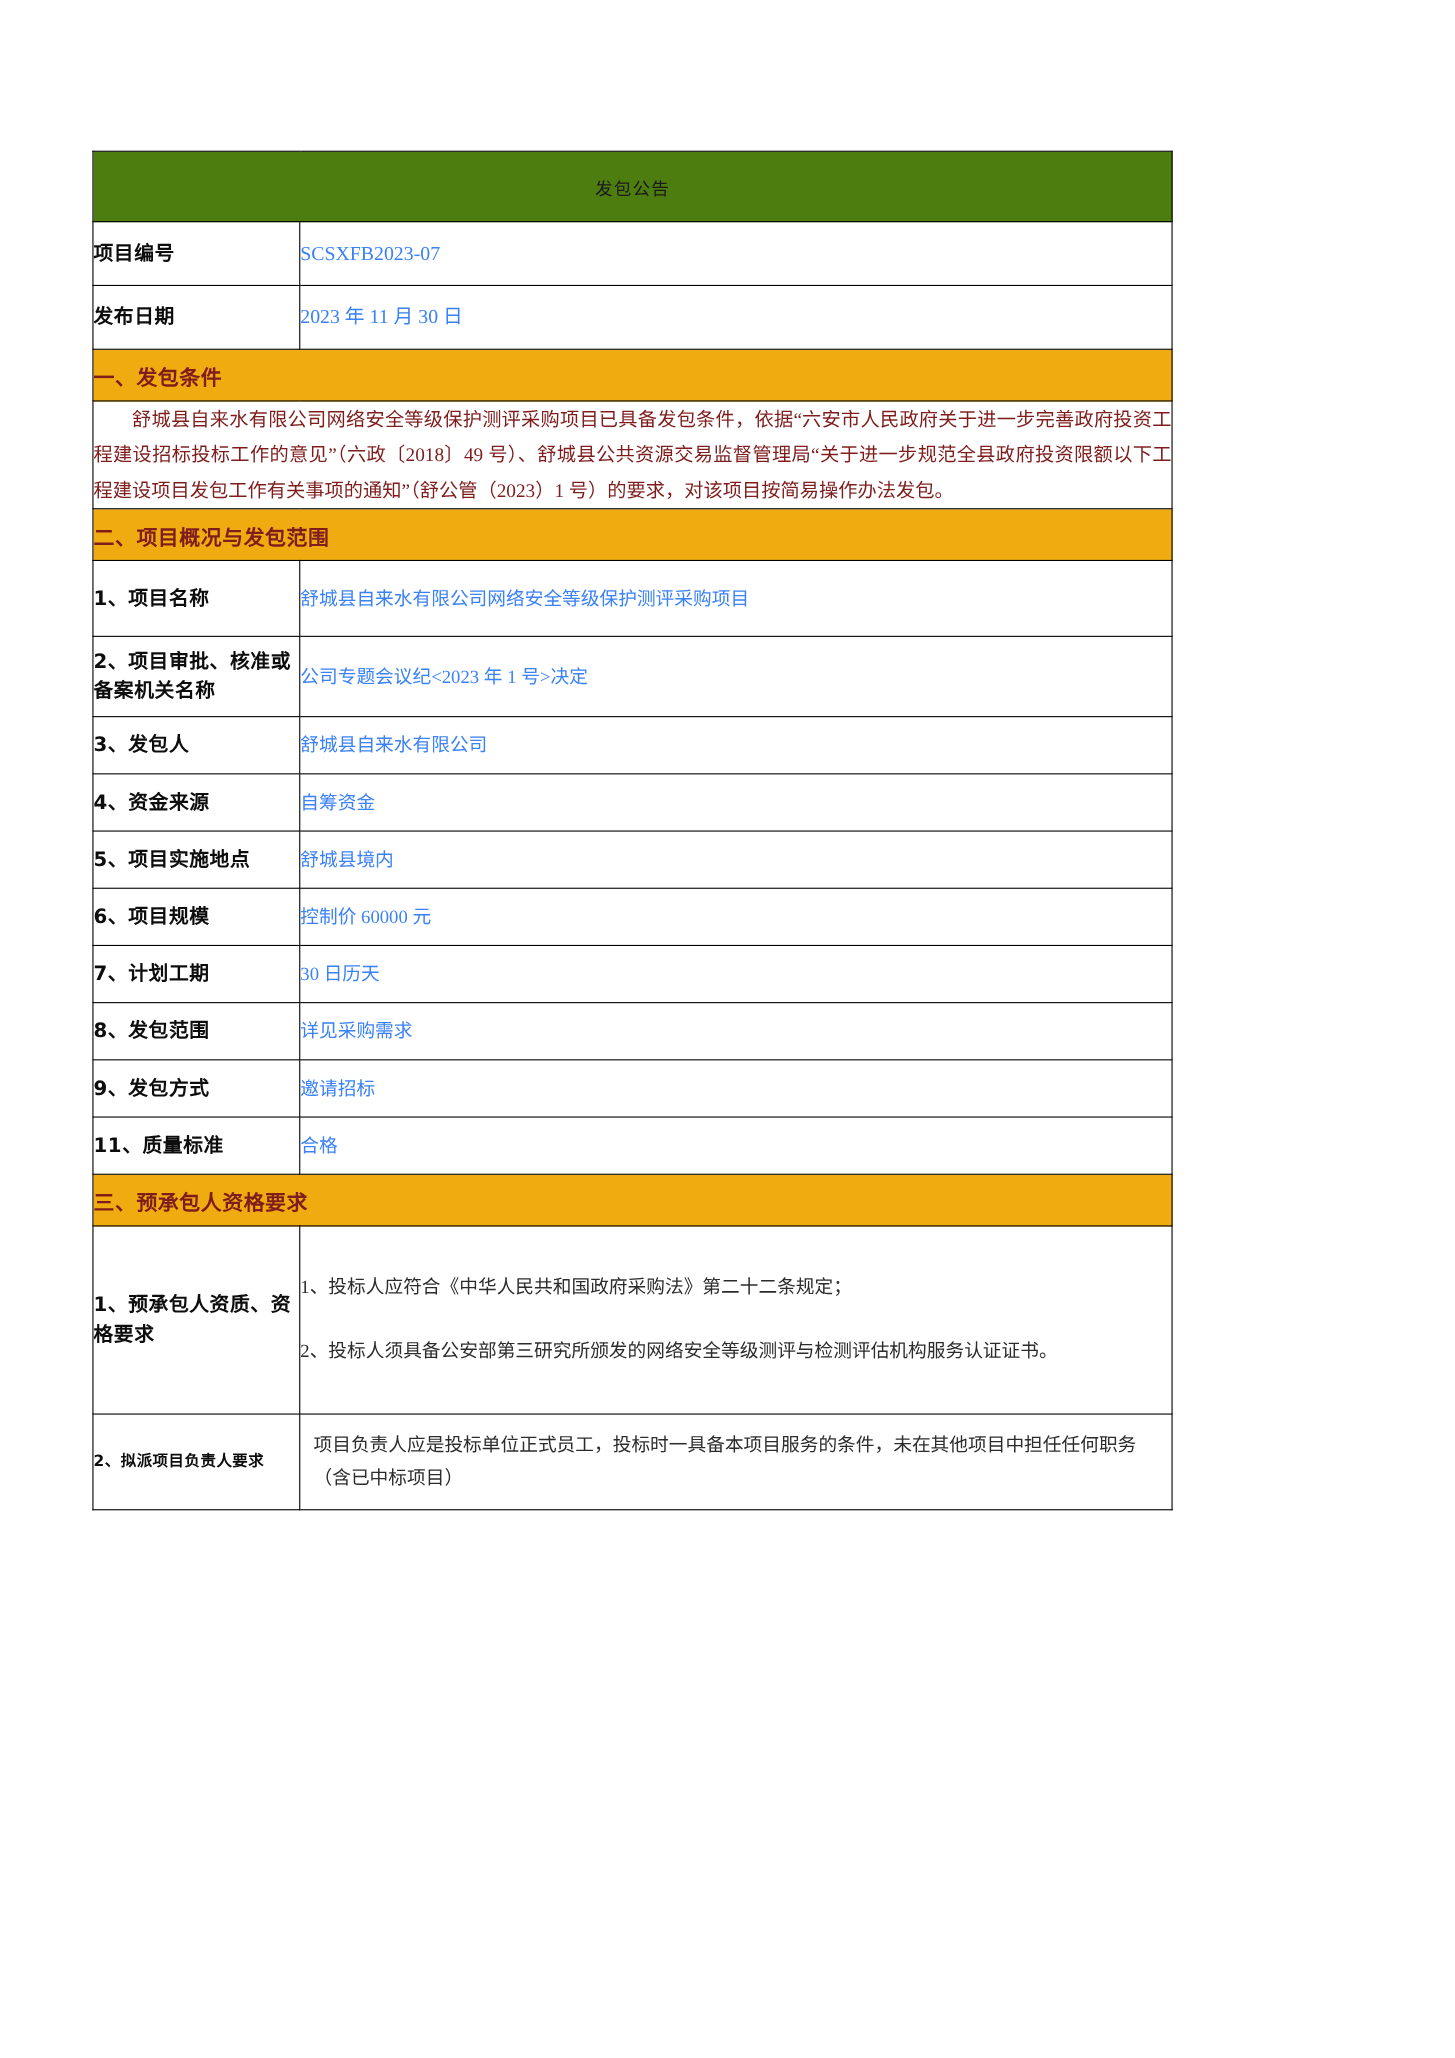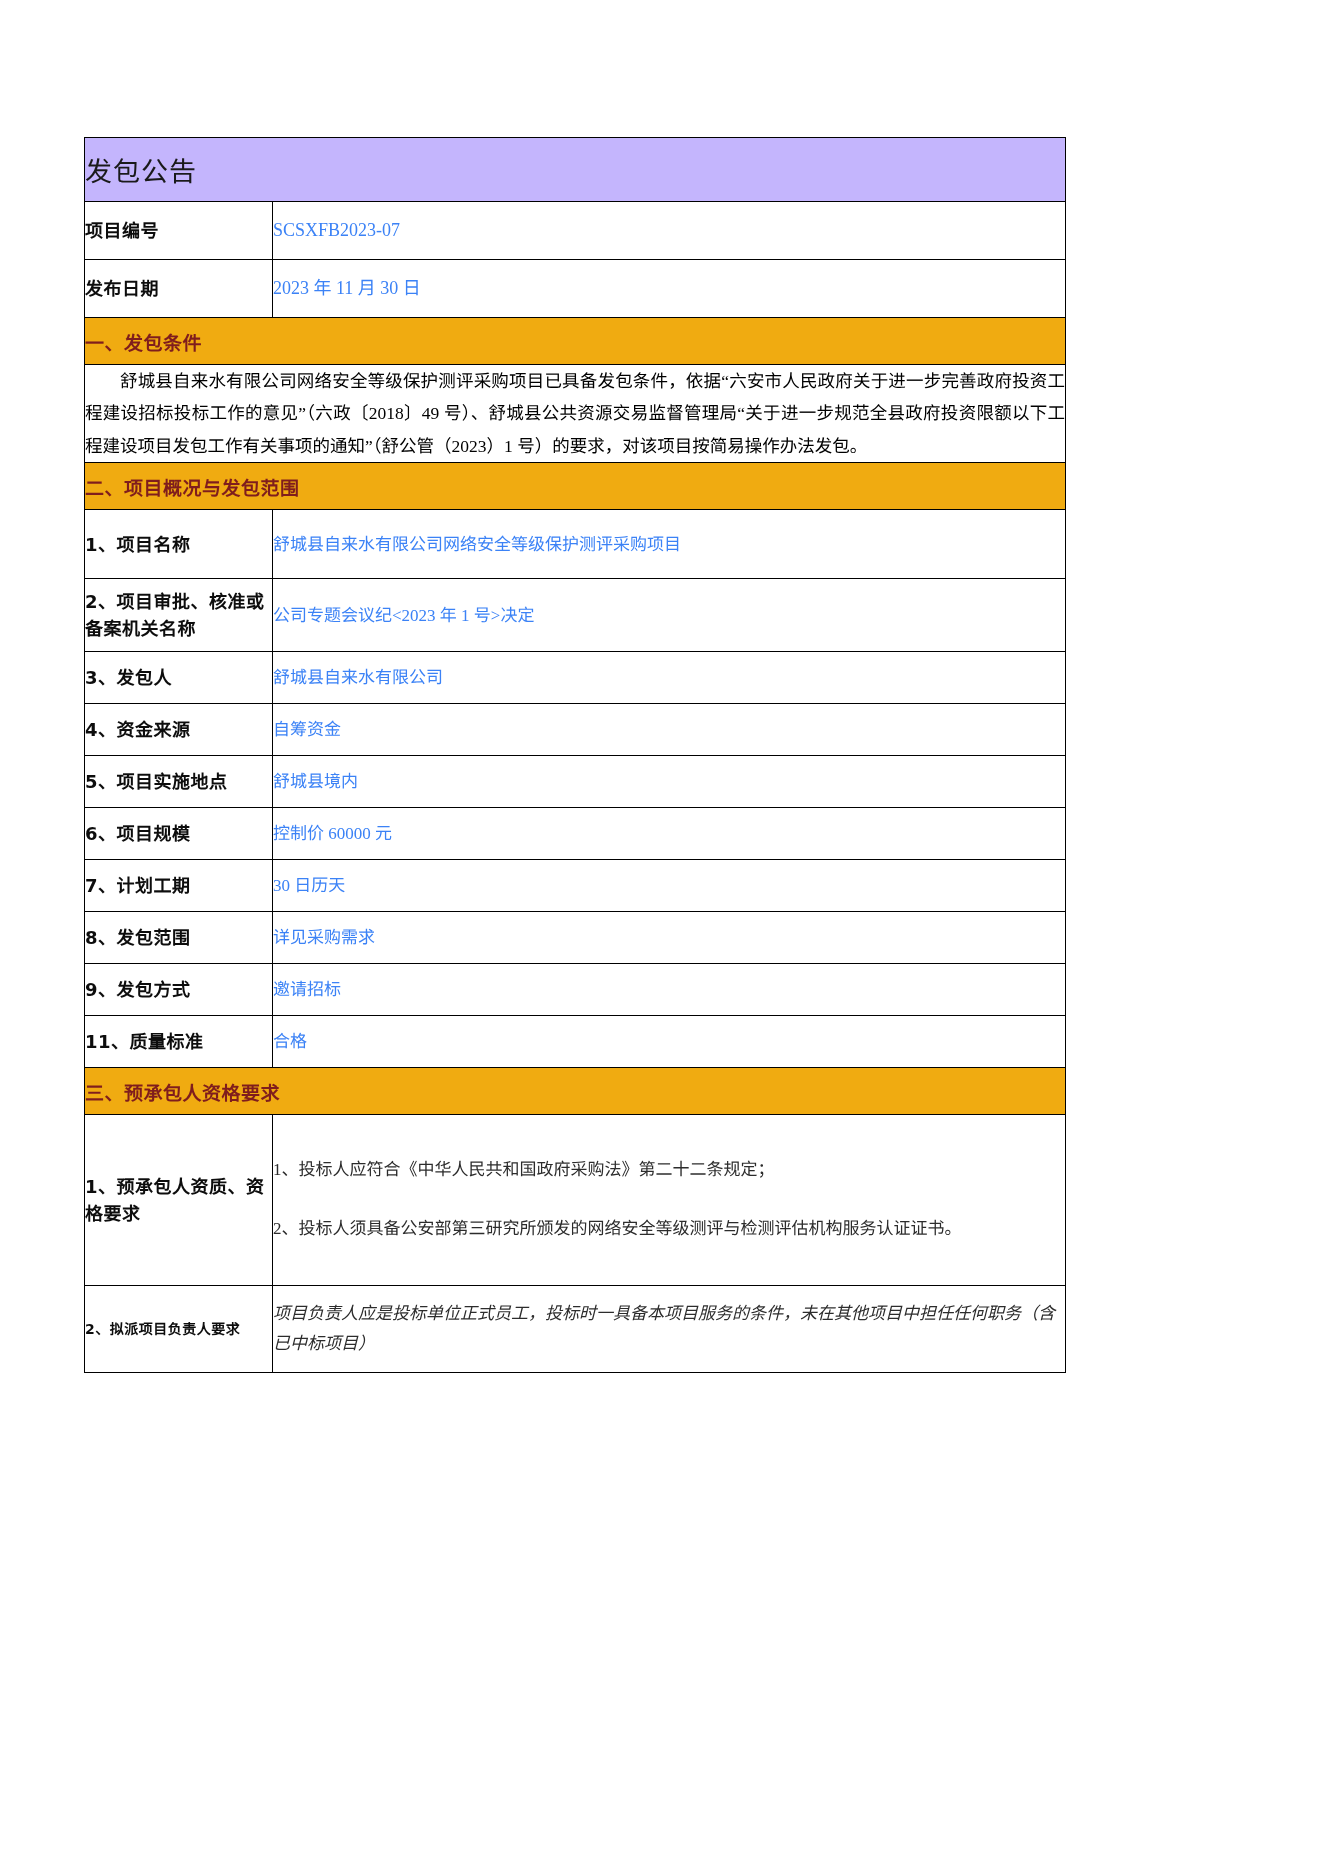--- a/index.html
+++ b/index.html
@@ -31,23 +31,24 @@
   }
 
   table.notice td {
     border: 1px solid #000000;
     vertical-align: middle;
     padding: 0;
   }
 
   
   .title-cell {
-    background: #c4b5fd;
+    background: #4d7c0f;
     height: 63px;
-    font-size: 27px;
+    text-align: center;
+    font-size: 16px;
     letter-spacing: 1px;
     color: #1a1a1a;
     font-family: "Liberation Serif", "DejaVu Serif", serif;
   }
 
   
   .section-cell {
     background: #f0ab11;
     height: 46px;
     font-size: 19px;
@@ -88,21 +89,21 @@
     font-size: 18px;
   }
 
   
   .para-cell {
     padding: 14px 18px 16px 18px;
     font-size: 17.5px;
     line-height: 1.85;
     text-align: justify;
     text-justify: inter-ideograph;
-    color: #000000;
+    color: #7f1d1d;
     font-family: "Liberation Serif", "DejaVu Serif", serif;
   }
   .para-cell p {
     margin: 0;
     text-indent: 2em;
   }
 
   
   .qual-label {
     height: 170px;
@@ -126,21 +127,21 @@
     height: 86px;
     font-size: 14px;
   }
   .pm-value {
     height: 86px;
     padding: 12px 14px;
     font-size: 17px;
     line-height: 1.75;
     color: #2c2c2c;
   }
-  .pm-value p { margin: 0; font-style: italic; }
+  .pm-value p { margin: 12px; }
 
   .row-tall { height: 68px; }
   .row-std  { height: 51px; }
   .row-two  { height: 72px; }
 </style>
 </head>
 <body>
 
 <div class="page">
   <table class="notice">

